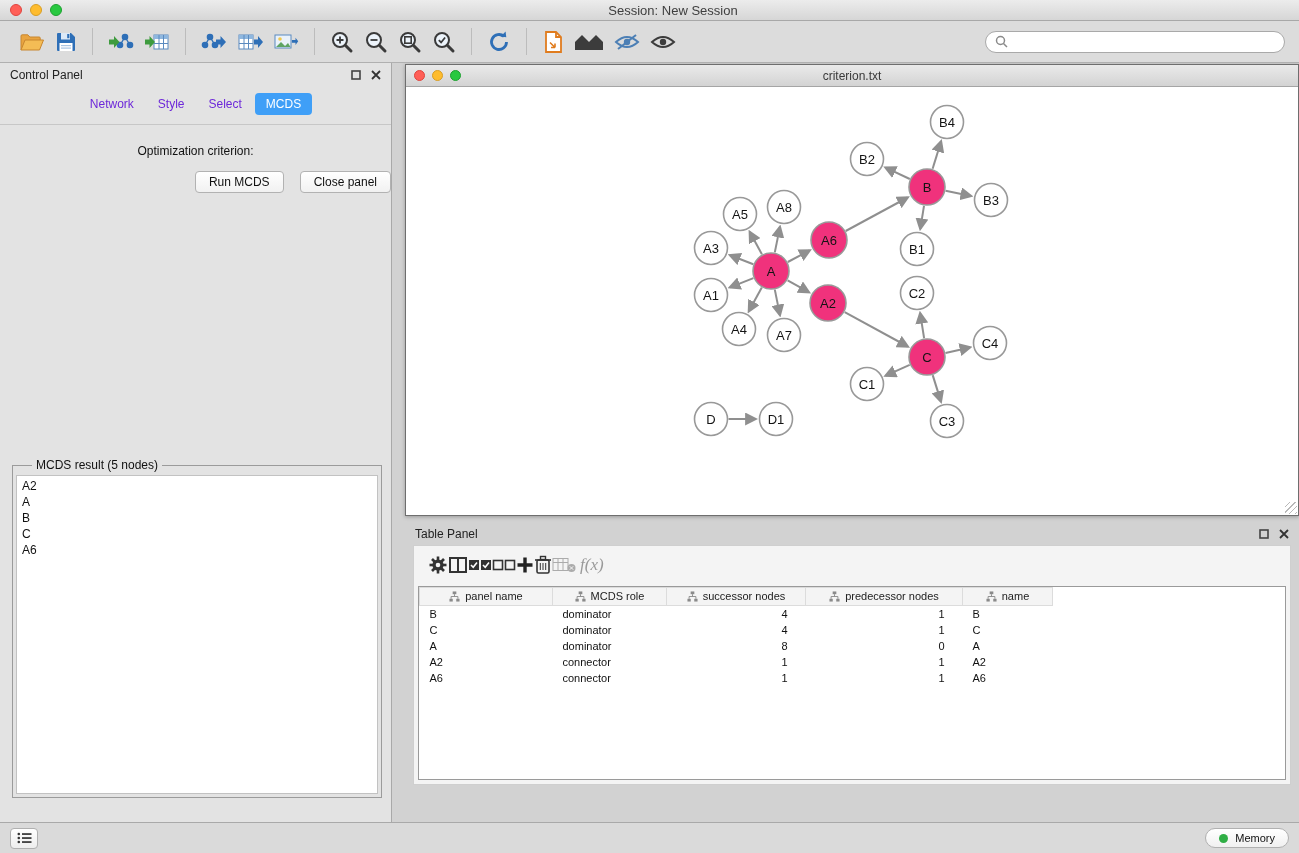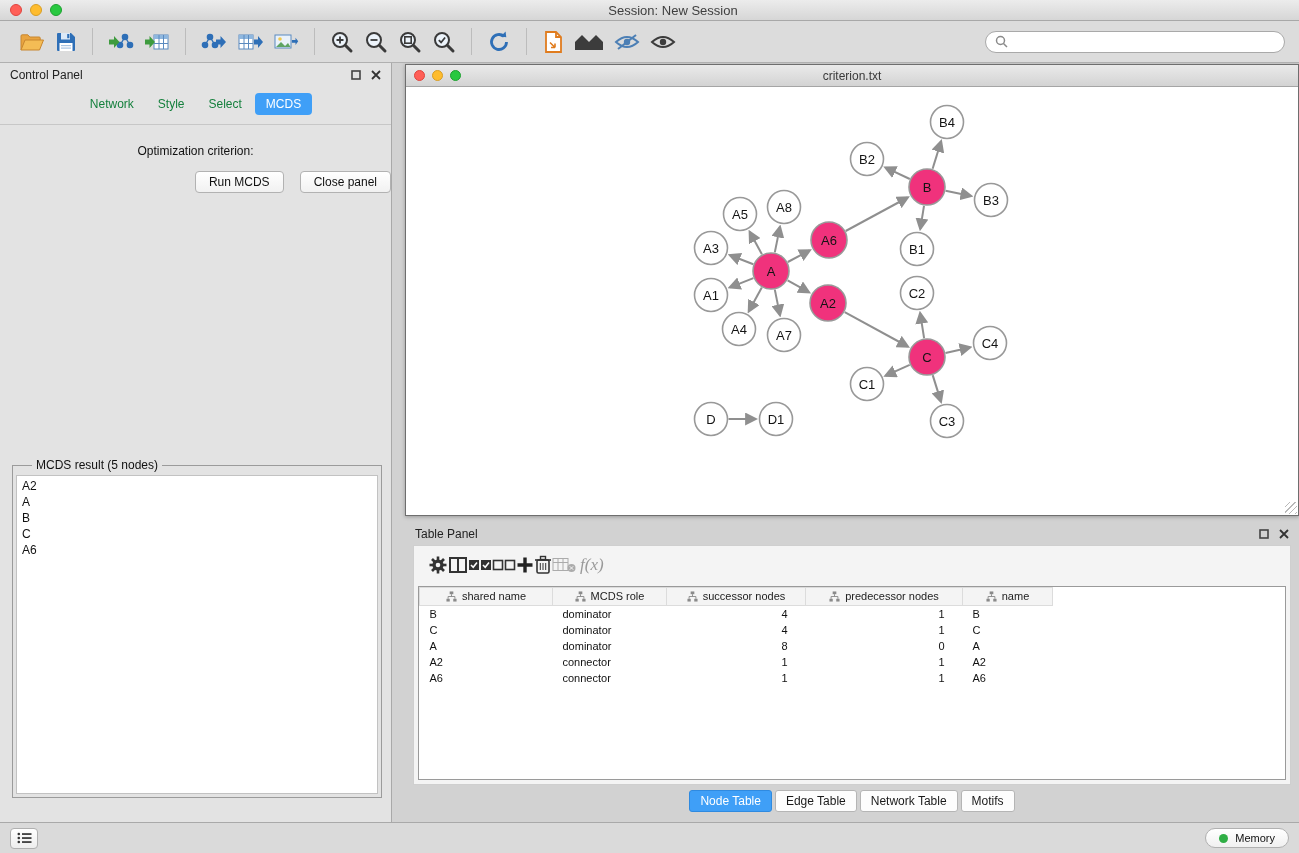--- a/index.html
+++ b/index.html
@@ -28,21 +28,21 @@
   .searchbox input { border:none; outline:none; flex:1; font-size:12px; background:transparent; margin-left:6px;
     font-family:"Liberation Sans",sans-serif; }
 
   
   .control-panel { position:absolute; top:63px; left:0; width:392px; bottom:31px; background:#e3e3e3;
     border-right:1px solid #a9a9a9; }
   .panel-header { height:24px; display:flex; align-items:center; padding:0 10px; font-size:12px; color:#222; }
   .panel-header .spacer { flex:1; }
   .mini-btn { background:none; border:none; margin-left:10px; display:flex; align-items:center; justify-content:center; }
   .ctab-bar { display:flex; justify-content:center; align-items:center; padding:6px 0 9px; border-bottom:1px solid #c7c7c7; gap:2px; }
-  .ctab { font-size:12px; padding:4px 11px; background:transparent; border:none; color:#15803d; border-radius:4px; }
+  .ctab { font-size:12px; padding:4px 11px; background:transparent; border:none; color:#6d28d9; border-radius:4px; }
   .ctab.active { background:#3F9FF7; color:#fff; }
   .opt-label { text-align:center; font-size:12px; margin-top:19px; color:#111; }
   .dropdown { margin:12px auto 0; width:312px; height:23px; background:#fff; border:1px solid #a2a2a2;
     border-radius:4px; display:flex; align-items:center; }
   .dropdown .val { flex:1; font-size:12px; padding-left:8px; white-space:nowrap; overflow:hidden; }
   .dropdown .stepper { width:19px; height:19px; margin-right:1px; border-radius:3px;
     background:linear-gradient(#6fb1f9,#3180ee); display:flex; align-items:center; justify-content:center; }
   .btn-row { display:flex; justify-content:flex-end; gap:16px; margin-top:13px; }
   .mac-btn { font-size:12px; padding:3px 13px; background:linear-gradient(#ffffff,#f1f1f1);
     border:1px solid #b2b2b2; border-radius:4px; color:#111; }
@@ -493,21 +493,21 @@
       </div>
       <div class="table-wrap">
         <table class="datatable">
           <thead>
               <tr>
                 <th style="width: 133px;"><svg class="col-icon" width="11" height="11" viewBox="0 0 12 12">
                     <rect x="4" y="0.5" width="4" height="3" fill="#8a8a8a"></rect>
                     <rect x="0.5" y="8.5" width="3.6" height="3" fill="#8a8a8a"></rect>
                     <rect x="7.9" y="8.5" width="3.6" height="3" fill="#8a8a8a"></rect>
                     <path d="M6 3.5 V6 M2.3 8.5 V6 H9.7 V8.5" stroke="#8a8a8a" fill="none" stroke-width="1"></path>
-                  </svg><span class="col-label">shared name</span></th>
+                  </svg><span class="col-label">panel name</span></th>
                 <th style="width: 114px;"><svg class="col-icon" width="11" height="11" viewBox="0 0 12 12">
                     <rect x="4" y="0.5" width="4" height="3" fill="#8a8a8a"></rect>
                     <rect x="0.5" y="8.5" width="3.6" height="3" fill="#8a8a8a"></rect>
                     <rect x="7.9" y="8.5" width="3.6" height="3" fill="#8a8a8a"></rect>
                     <path d="M6 3.5 V6 M2.3 8.5 V6 H9.7 V8.5" stroke="#8a8a8a" fill="none" stroke-width="1"></path>
                   </svg><span class="col-label">MCDS role</span></th>
                 <th style="width: 139px;"><svg class="col-icon" width="11" height="11" viewBox="0 0 12 12">
                     <rect x="4" y="0.5" width="4" height="3" fill="#8a8a8a"></rect>
                     <rect x="0.5" y="8.5" width="3.6" height="3" fill="#8a8a8a"></rect>
                     <rect x="7.9" y="8.5" width="3.6" height="3" fill="#8a8a8a"></rect>
@@ -566,26 +566,20 @@
                 <td class="txt">connector</td>
                 <td class="num">1</td>
                 <td class="num">1</td>
                 <td class="txt">A6</td>
                 <td class="filler"></td>
               </tr>
             </tbody>
         </table>
       </div>
     </div>
-    <div class="table-tabs">
-        <button class="ttab active">Node Table</button>
-        <button class="ttab">Edge Table</button>
-        <button class="ttab">Network Table</button>
-        <button class="ttab">Motifs</button>
-      </div>
   </div>
 
   <div class="statusbar">
     <button class="status-left-btn">
       <svg width="15" height="12" viewBox="0 0 15 12">
           <circle cx="1.8" cy="2" r="1.3" fill="#333"></circle>
           <rect x="5" y="1.2" width="9.5" height="1.7" fill="#333"></rect>
           <circle cx="1.8" cy="6" r="1.3" fill="#333"></circle>
           <rect x="5" y="5.2" width="9.5" height="1.7" fill="#333"></rect>
           <circle cx="1.8" cy="10" r="1.3" fill="#333"></circle>

